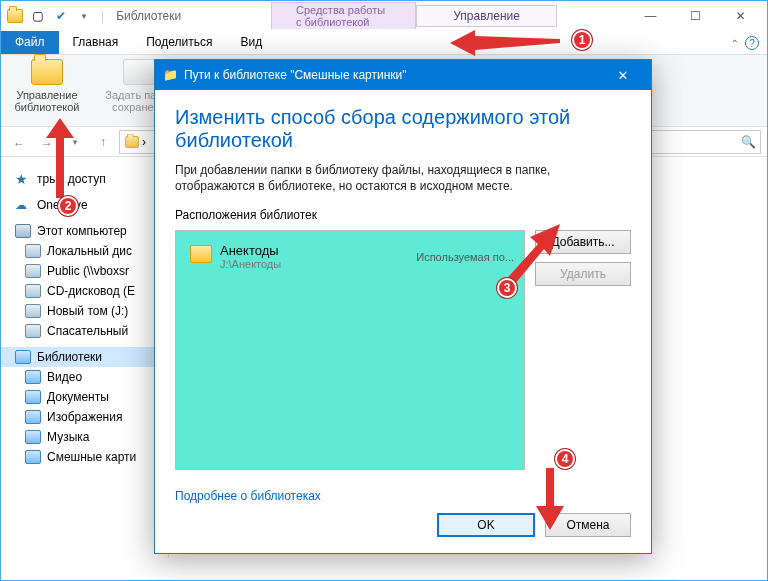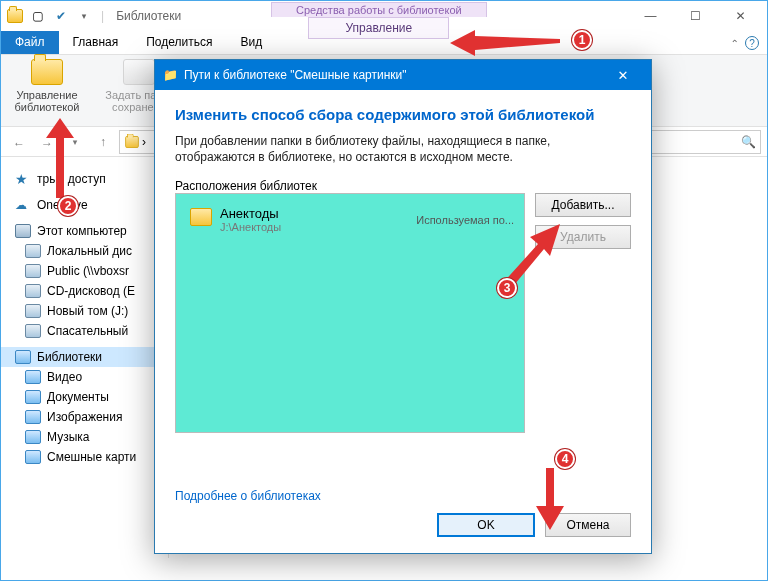--- a/index.html
+++ b/index.html
@@ -9,21 +9,21 @@
   .titlebar .qa { display:flex; align-items:center; gap:3px; }
   .titlebar .qa .qbtn { width:20px; height:20px; display:flex; align-items:center; justify-content:center; }
   .icon-folder-small { width:16px; height:14px; background:linear-gradient(#ffe9a6,#f7c53b); border:1px solid #d9a400; border-radius:2px; position:relative; }
   .icon-folder-small::before { content:""; position:absolute; top:-4px; left:1px; width:6px; height:4px; background:#ffe9a6; border:1px solid #d9a400; border-bottom:none; border-radius:2px 2px 0 0; }
   .titlebar .title { margin-left:8px; color:#666; }
   .winbtns { margin-left:auto; display:flex; }
   .winbtns .wb { width:45px; height:28px; display:flex; align-items:center; justify-content:center; color:#555; }
   .ribbon-tabs-row { display:flex; align-items:flex-end; height:24px; border-bottom:1px solid #e1e1e1; }
   .rtab { padding:4px 14px 5px; font-size:12px; cursor:pointer; }
   .rtab.file { background:#1979ca; color:#fff; }
-  .contextual { margin-left:auto; display:flex; flex-direction:column; align-items:center; margin-right:210px; }
+  .contextual { margin-left:auto; display:flex; flex-direction:row; align-items:center; margin-right:210px; }
   .ctx-title { font-size:11px; color:#8b5fb0; background:#efe3f7; padding:1px 24px; border:1px solid #d6c3e6; border-bottom:none; }
   .ctx-tab { padding:3px 36px; border:1px solid #d6c3e6; background:#faf6fd; font-size:12px; color:#5a3a7a; }
   .help-row { position:absolute; right:8px; top:35px; display:flex; gap:6px; align-items:center; color:#666; }
   .help-row .chev { font-size:10px; }
   .ribbon-body { height:72px; background:#f5f6f7; border-bottom:1px solid #e1e1e1; display:flex; align-items:flex-start; padding:4px 6px; gap:12px; }
   .ribbon-btn { display:flex; flex-direction:column; align-items:center; width:80px; text-align:center; font-size:11px; color:#444; gap:2px; }
   .ribbon-btn .bigicon { width:32px; height:28px; }
   .icon-folder-big { width:32px; height:26px; background:linear-gradient(#ffe9a6,#f7c53b); border:1px solid #d9a400; border-radius:3px; position:relative; }
   .icon-folder-big::before { content:""; position:absolute; top:-6px; left:2px; width:10px; height:6px; background:#ffe9a6; border:1px solid #d9a400; border-bottom:none; border-radius:2px 2px 0 0; }
   .icon-addfolder { width:32px; height:26px; background:linear-gradient(#fff,#ddd); border:1px solid #bbb; border-radius:3px; position:relative; }
@@ -46,23 +46,23 @@
   .content { flex:1; background:#fff; }
   .statusbar { height:24px; border-top:1px solid #e1e1e1; display:flex; align-items:center; padding:0 10px; gap:18px; font-size:12px; color:#444; }
   .viewbtns { margin-left:auto; display:flex; gap:2px; }
   .viewbtn { width:22px; height:18px; border:1px solid #ccc; background:#f5f5f5; }
 
   
   .dialog { position:absolute; left:154px; top:59px; width:498px; height:495px; background:#fff; border:1px solid #2a7ab0; box-shadow:0 6px 30px rgba(0,0,0,.35); z-index:50; display:flex; flex-direction:column; }
   .dlg-title { height:30px; background:#0078d7; color:#fff; display:flex; align-items:center; padding:0 8px; font-size:12px; }
   .dlg-title .x { margin-left:auto; width:40px; text-align:center; font-size:13px; }
   .dlg-body { padding:16px 20px 10px; flex:1; display:flex; flex-direction:column; }
-  .dlg-h1 { color:#0066cc; font-size:15px; margin:0 0 10px; font-weight:bold; }
+  .dlg-h1 { color:#0066cc; font-size:20px; margin:0 0 10px; font-weight:normal; }
   .dlg-desc { font-size:12px; color:#222; margin-bottom:14px; line-height:1.35; }
-  .dlg-label { font-size:12px; margin-bottom:0; }
+  .dlg-label { font-size:12px; margin-bottom:8px; }
   .dlg-row { display:flex; gap:10px; flex:1; }
   .listbox { flex:1; border:1px solid #bbb; background:#5eead4; padding:8px 0; height:240px; overflow:auto; }
   .li { display:flex; align-items:center; padding:4px 10px 4px 44px; position:relative; }
   .li .fic { position:absolute; left:14px; top:6px; width:22px; height:18px; background:linear-gradient(#ffe9a6,#f7c53b); border:1px solid #d9a400; border-radius:2px; }
   .li .t1 { font-size:13px; }
   .li .t2 { font-size:11px; color:#777; }
   .li .meta { margin-left:auto; font-size:11px; color:#555; }
   .sidebtns { display:flex; flex-direction:column; gap:8px; width:96px; }
   .btn { height:24px; border:1px solid #adadad; background:linear-gradient(#f5f5f5,#e5e5e5); font-size:12px; display:flex; align-items:center; justify-content:center; }
   .btn.disabled { color:#9a9a9a; }

